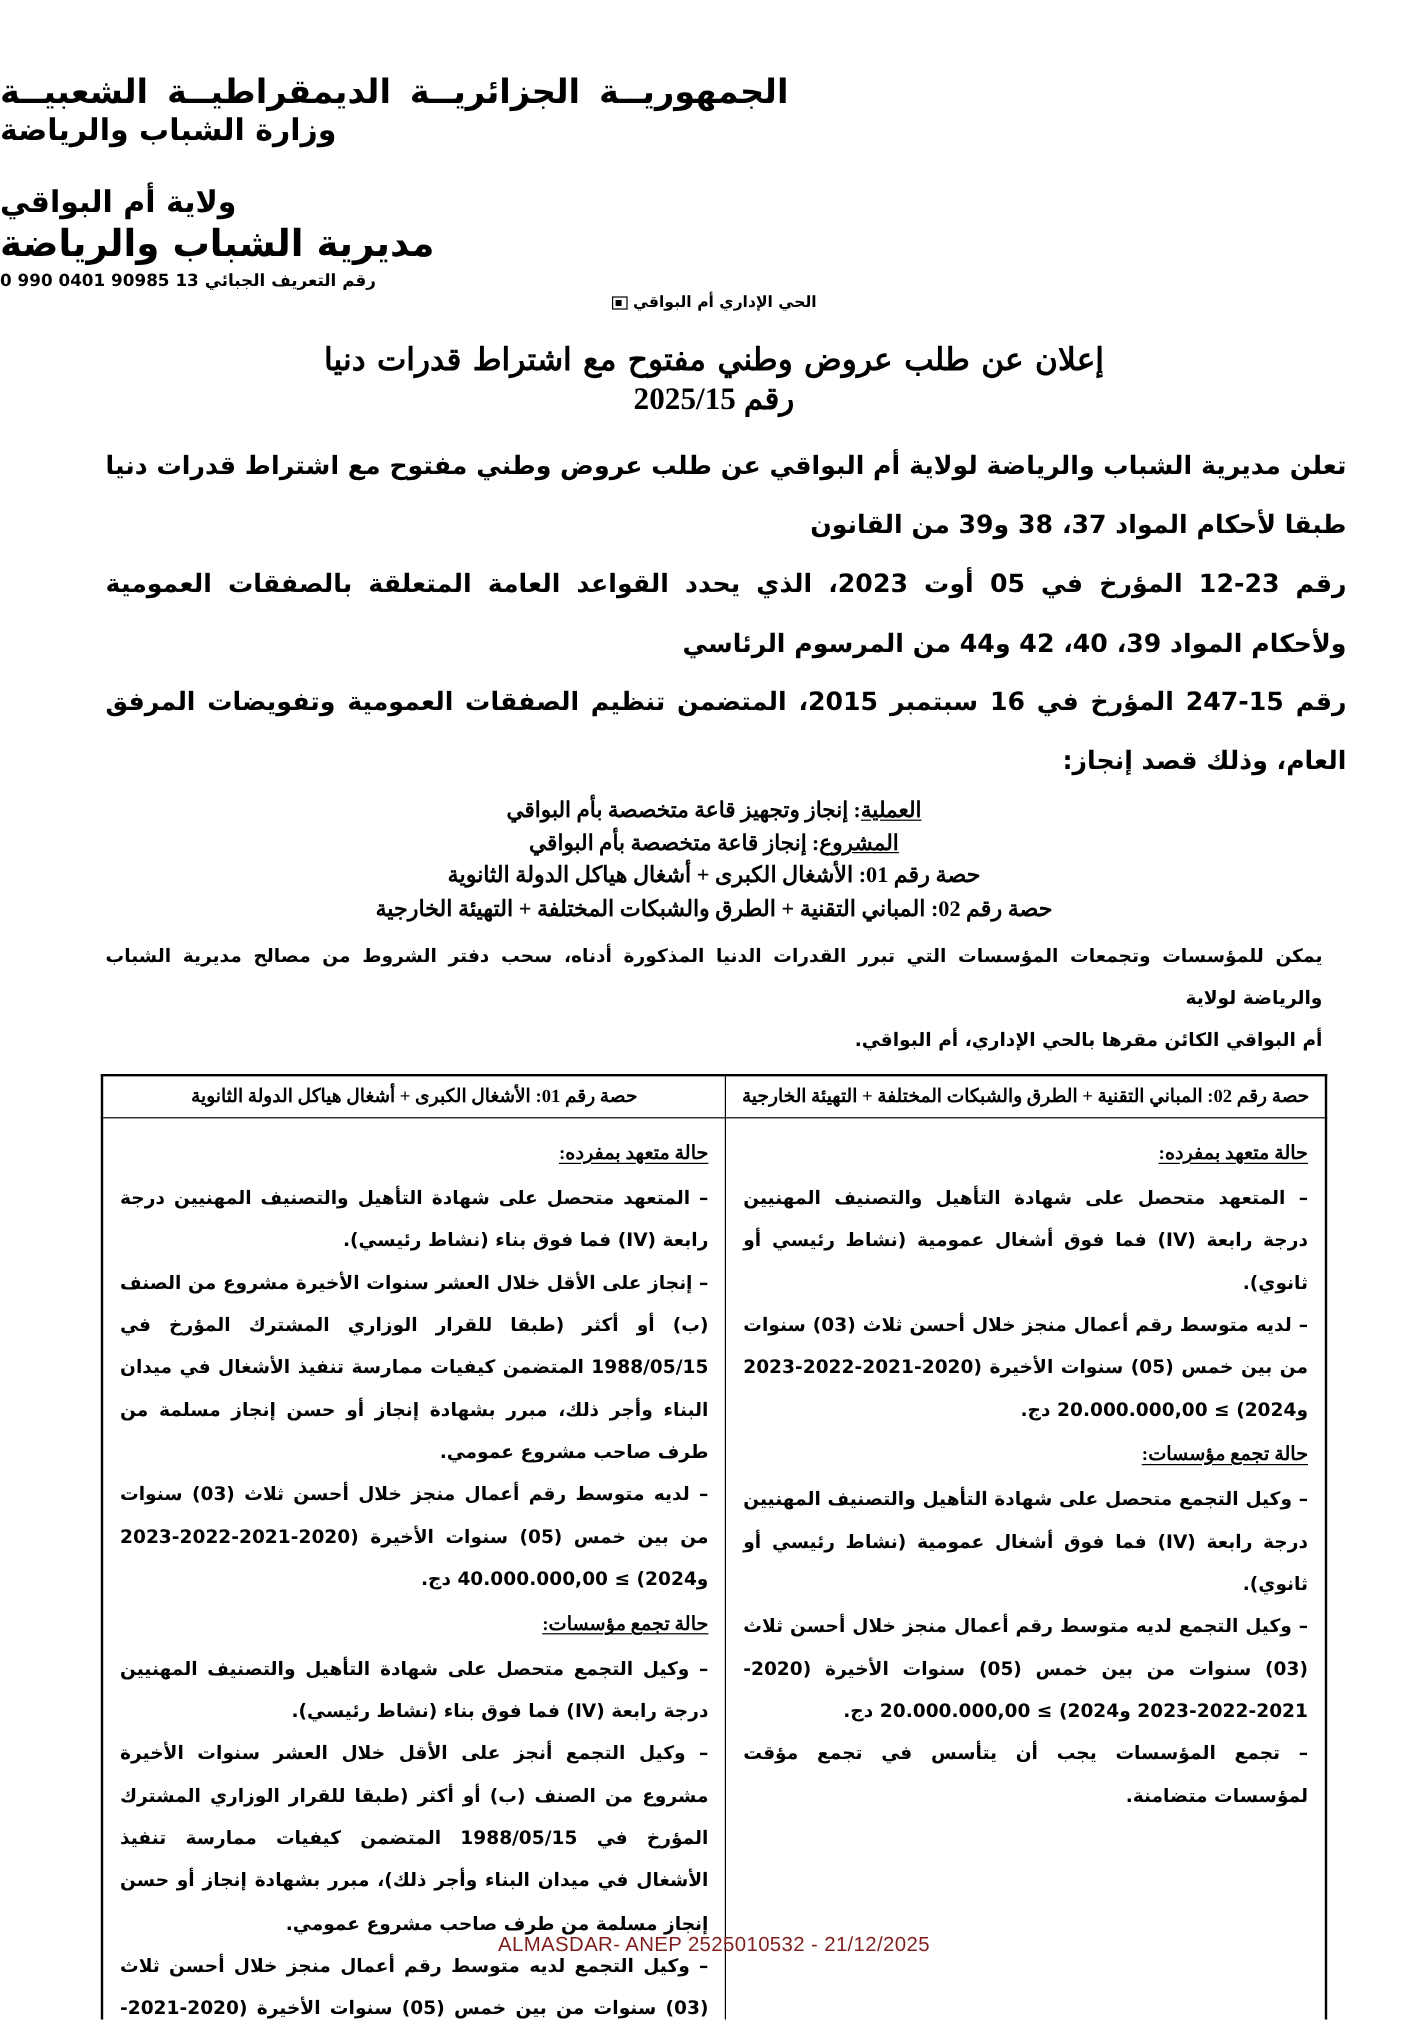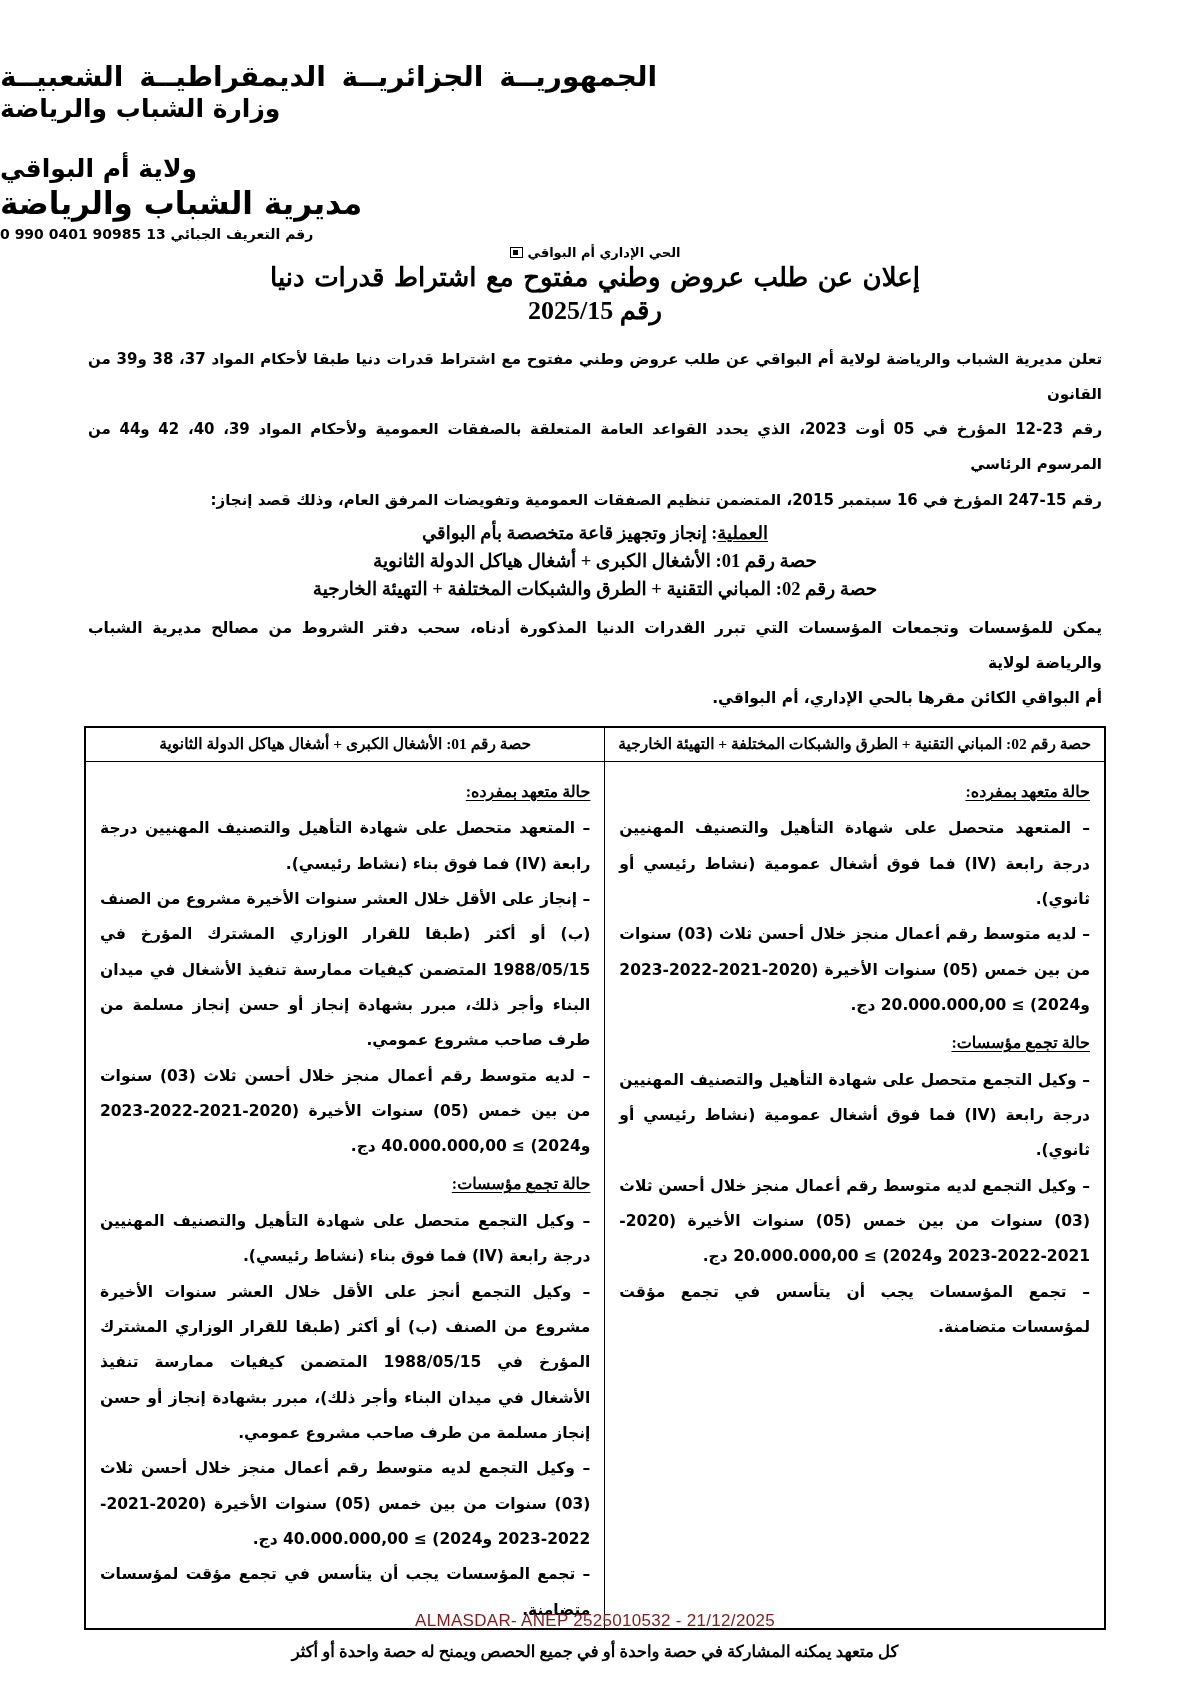--- a/index.html
+++ b/index.html
@@ -79,38 +79,39 @@
     left: 2px;
     top: 2px;
     width: 5px;
     height: 5px;
     background: #000;
   }
 
   
   .doc-title {
     text-align: center;
+    margin-top: 22px;
     font-size: 26px;
     font-weight: 800;
     font-family: "Liberation Serif", "DejaVu Serif", serif;
     line-height: 1.30;
     word-spacing: 3px;
   }
   .doc-num {
     text-align: center;
     font-size: 26px;
     font-weight: 800;
     font-family: "Liberation Serif", "DejaVu Serif", serif;
     line-height: 1.25;
   }
 
   
   .intro {
-    margin: 14px 88px 0 88px;
-    font-size: 15px;
+    margin: 14px 68px 0 88px;
+    font-size: 21px;
     font-weight: 600;
     line-height: 2.35;
     text-align: justify;
     text-align-last: right;
   }
   .intro p { margin: 0; }
 
   
   .center-lines {
     text-align: center;
@@ -235,20 +236,23 @@
 
   <div class="intro">
     <p>تعلن مديرية الشباب والرياضة لولاية أم البواقي عن طلب عروض وطني مفتوح مع اشتراط قدرات دنيا طبقا لأحكام المواد 37، 38 و39 من القانون</p>
     <p>رقم 23-12 المؤرخ في 05 أوت 2023، الذي يحدد القواعد العامة المتعلقة بالصفقات العمومية ولأحكام المواد 39، 40، 42 و44 من المرسوم الرئاسي</p>
     <p>رقم 15-247 المؤرخ في 16 سبتمبر 2015، المتضمن تنظيم الصفقات العمومية وتفويضات المرفق العام، وذلك قصد إنجاز:</p>
   </div>
 
   <div class="center-lines">
     <div class="cl">
       <span class="u">العملية</span><span>: إنجاز وتجهيز قاعة متخصصة بأم البواقي</span>
+    </div>
+    <div class="cl">
+      <span class="u">المشروع</span><span>: إنجاز قاعة متخصصة بأم البواقي</span>
     </div>
     <div class="cl-lot">
       <span class="u">حصة رقم 01</span><span>: الأشغال الكبرى + أشغال هياكل الدولة الثانوية</span>
     </div>
     <div class="cl-lot">
       <span class="u">حصة رقم 02</span><span>: المباني التقنية + الطرق والشبكات المختلفة + التهيئة الخارجية</span>
     </div>
   </div>
 
   <div class="note">

